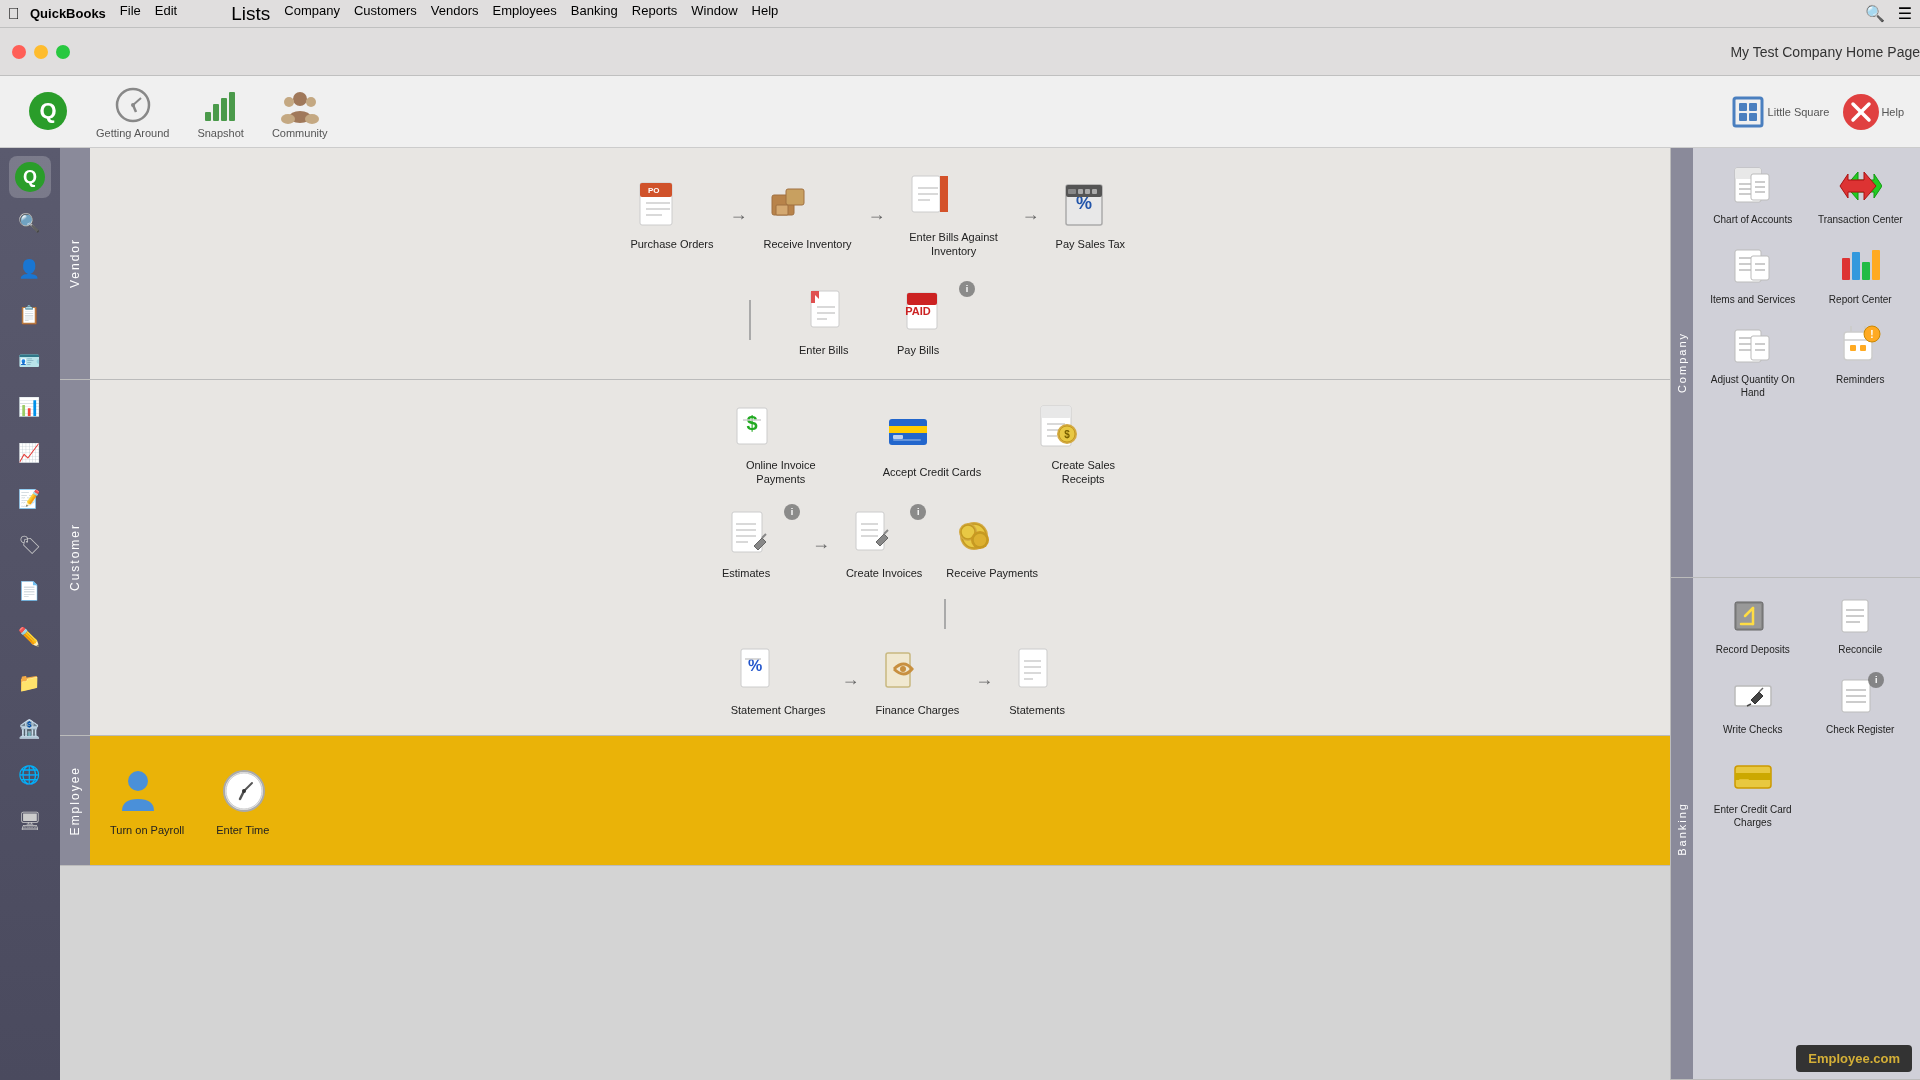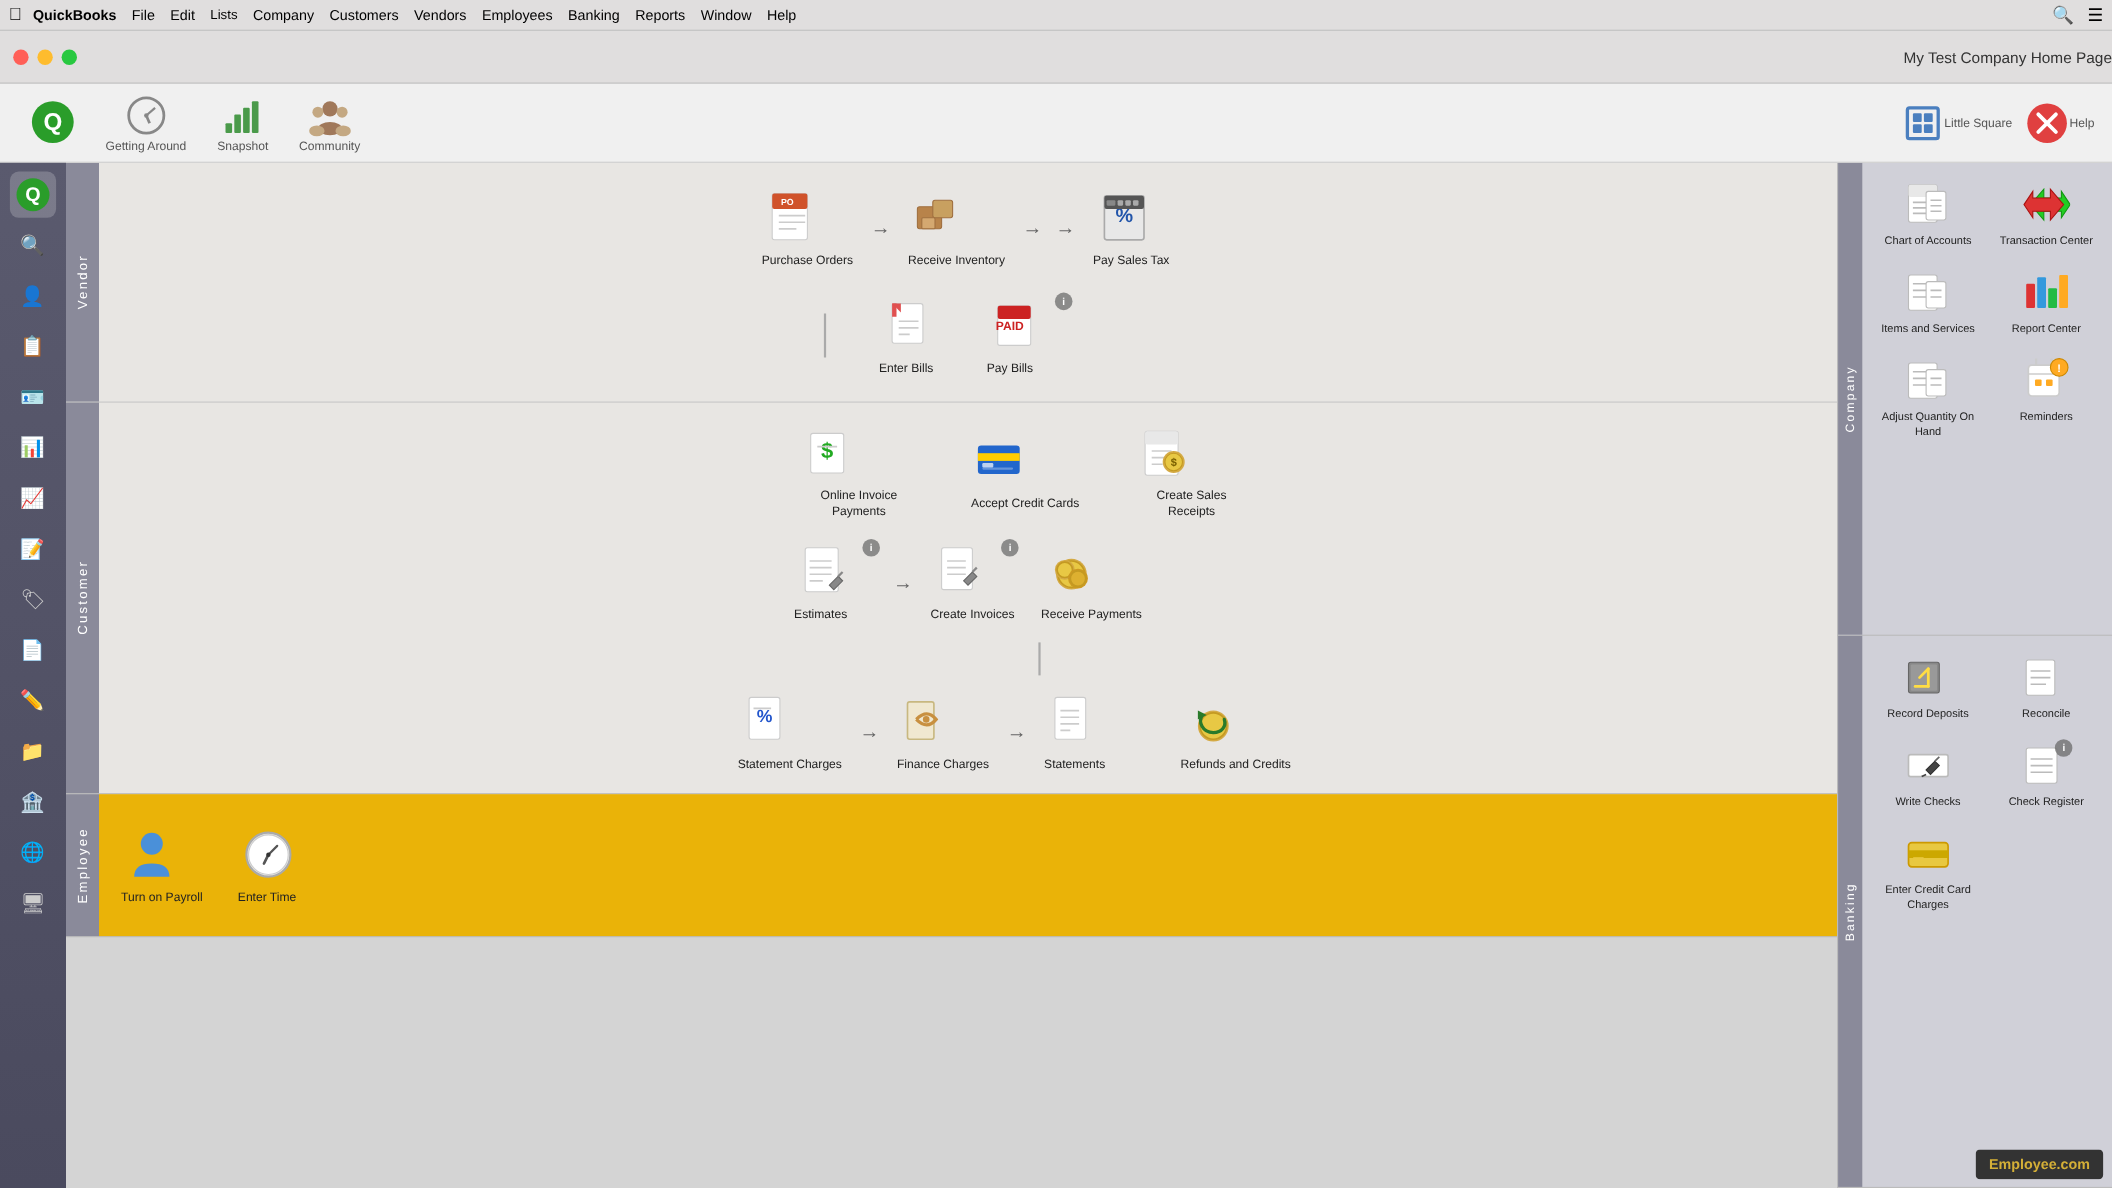--- a/index.html
+++ b/index.html
@@ -72,21 +72,21 @@
   </style>
 </head>
 <body>
 
 <div class="menubar">
   <span style="font-size:16px; margin-right:10px;"></span>
   <span style="font-weight:bold; font-size:13px; margin-right:14px;">QuickBooks</span>
   <div style="display:flex; gap:14px;">
     <span style="font-size:13px; cursor:pointer;">File</span>
     <span style="font-size:13px; cursor:pointer;">Edit</span>
-    <span style="font-size:12px; cursor:pointer;">Lists</span>
+    <span style="font-size:19px; cursor:pointer;margin-left:40px;">Lists</span>
     <span style="font-size:13px; cursor:pointer;">Company</span>
     <span style="font-size:13px; cursor:pointer;">Customers</span>
     <span style="font-size:13px; cursor:pointer;">Vendors</span>
     <span style="font-size:13px; cursor:pointer;">Employees</span>
     <span style="font-size:13px; cursor:pointer;">Banking</span>
     <span style="font-size:13px; cursor:pointer;">Reports</span>
     <span style="font-size:13px; cursor:pointer;">Window</span>
     <span style="font-size:13px; cursor:pointer;">Help</span>
   </div>
   <div class="menubar-right">
@@ -231,20 +231,32 @@
             <div class="flow-item-icon">
               <svg width="52" height="52" viewBox="0 0 52 52">
                 <rect x="6" y="16" width="22" height="20" rx="2" fill="#b8834a" stroke="#a07040" stroke-width="1"></rect>
                 <rect x="20" y="10" width="18" height="16" rx="2" fill="#c8a060" stroke="#a07040" stroke-width="1"></rect>
                 <rect x="10" y="26" width="12" height="10" rx="1" fill="#d4a870" stroke="#a07040" stroke-width="1"></rect>
               </svg>
             </div>
             <span class="flow-item-label">Receive Inventory</span>
           </div>
           <span class="arrow">→</span>
+          <div class="flow-item">
+            <div class="flow-item-icon">
+              <svg width="52" height="52" viewBox="0 0 52 52">
+                <rect x="8" y="4" width="28" height="36" rx="2" fill="white" stroke="#ccc" stroke-width="1"></rect>
+                <path d="M36 4 L44 4 L44 40 L36 40 Z" fill="#d4522a" rx="1"></path>
+                <line x1="14" y1="16" x2="34" y2="16" stroke="#ccc" stroke-width="1.5"></line>
+                <line x1="14" y1="22" x2="34" y2="22" stroke="#ccc" stroke-width="1.5"></line>
+                <line x1="14" y1="28" x2="26" y2="28" stroke="#ccc" stroke-width="1.5"></line>
+              </svg>
+            </div>
+            <span class="flow-item-label">Enter Bills Against Inventory</span>
+          </div>
           <span class="arrow">→</span>
           <div class="flow-item">
             <div class="flow-item-icon">
               <svg width="52" height="52" viewBox="0 0 52 52">
                 <rect x="8" y="6" width="36" height="40" rx="2" fill="#e8e8e8" stroke="#aaa" stroke-width="1.5"></rect>
                 <text x="26" y="30" text-anchor="middle" font-size="18" fill="#2255aa" font-weight="bold">%</text>
                 <rect x="8" y="6" width="36" height="12" rx="2" fill="#555"></rect>
                 <rect x="10" y="10" width="8" height="5" rx="1" fill="#888"></rect>
                 <rect x="20" y="10" width="5" height="5" rx="1" fill="#aaa"></rect>
                 <rect x="27" y="10" width="5" height="5" rx="1" fill="#aaa"></rect>
@@ -417,31 +429,20 @@
                 <rect x="8" y="4" width="28" height="38" rx="2" fill="white" stroke="#ccc" stroke-width="1"></rect>
                 <line x1="13" y1="16" x2="30" y2="16" stroke="#ccc" stroke-width="1.5"></line>
                 <line x1="13" y1="22" x2="30" y2="22" stroke="#ccc" stroke-width="1.5"></line>
                 <line x1="13" y1="28" x2="30" y2="28" stroke="#ccc" stroke-width="1.5"></line>
                 <line x1="13" y1="34" x2="22" y2="34" stroke="#ccc" stroke-width="1.5"></line>
               </svg>
             </div>
             <span class="flow-item-label">Statements</span>
           </div>
           <span class="arrow" style="visibility:hidden;">→</span>
-          <div class="flow-item">
-            <div class="flow-item-icon">
-              <svg width="52" height="52" viewBox="0 0 52 52">
-                <circle cx="28" cy="30" r="14" fill="#d4aa44"></circle>
-                <circle cx="28" cy="30" r="12" fill="#e8c844" stroke="#c49a22" stroke-width="1.5"></circle>
-                <path d="M18 20 C14 26 18 36 28 36 C36 36 40 30 38 24" fill="none" stroke="#2a7a2a" stroke-width="3" stroke-linecap="round"></path>
-                <polygon points="14,16 22,20 14,24" fill="#2a7a2a"></polygon>
-              </svg>
-            </div>
-            <span class="flow-item-label">Refunds and Credits</span>
-          </div>
         </div>
       </div>
     </div>
 
     <div class="section employee-section" style="min-height:130px;">
       <div class="section-label-wrap">
         <span class="section-label">Employee</span>
       </div>
       <div class="section-content" style="background:#eab308; padding:12px; gap:16px;">
         <div class="flow-item">

